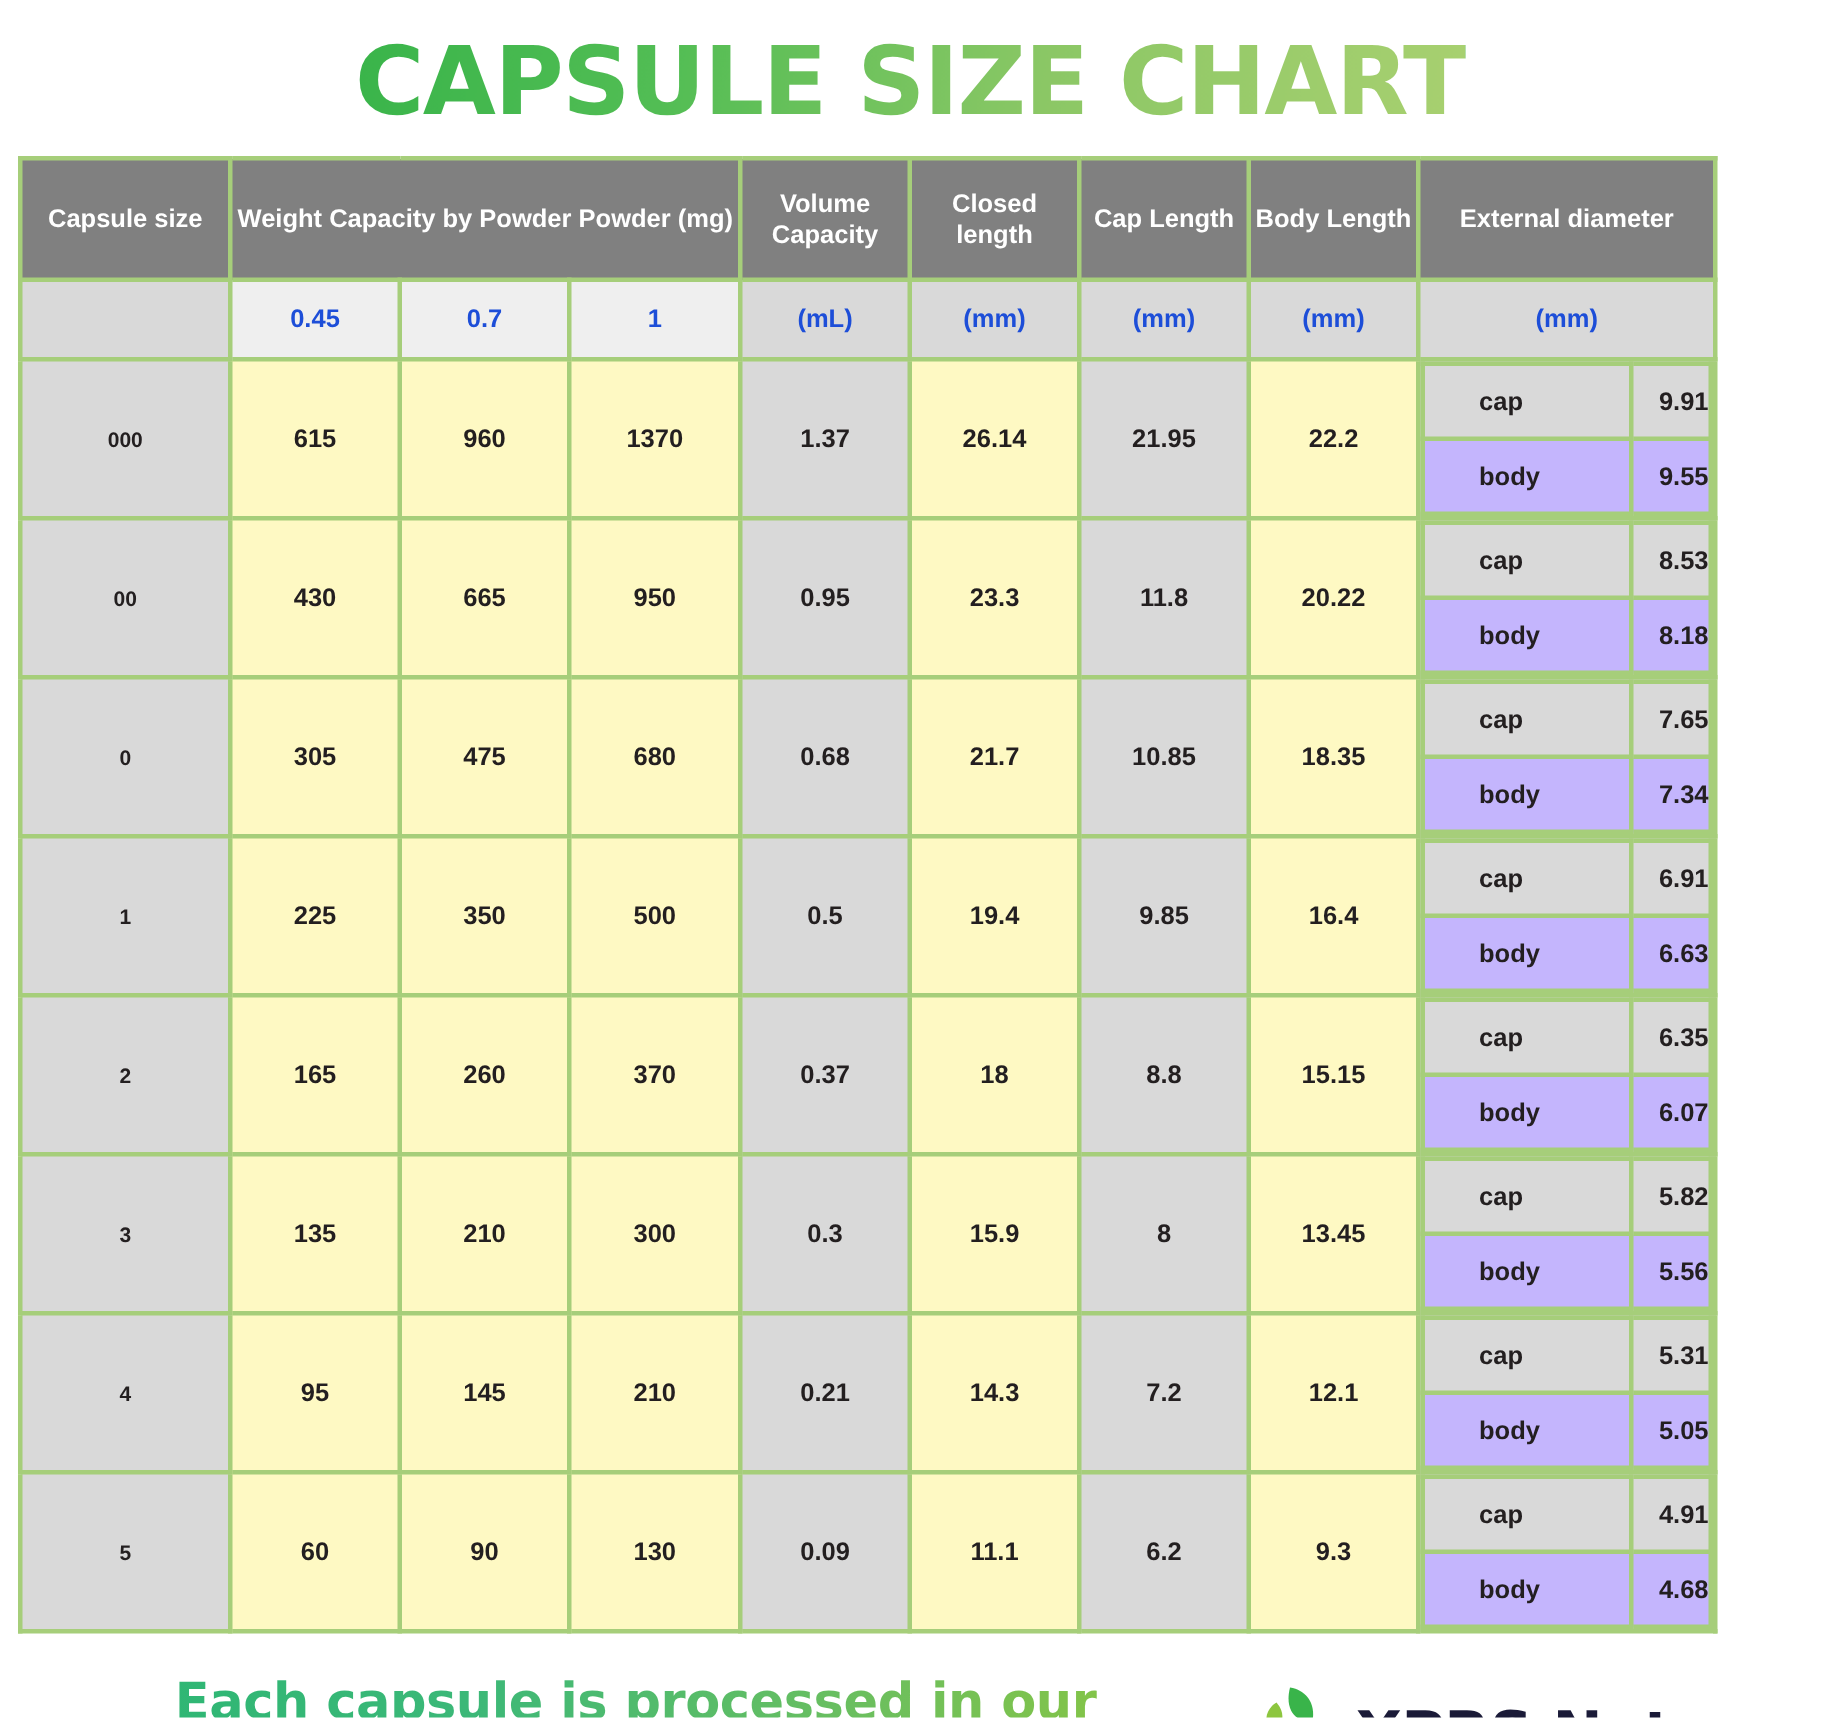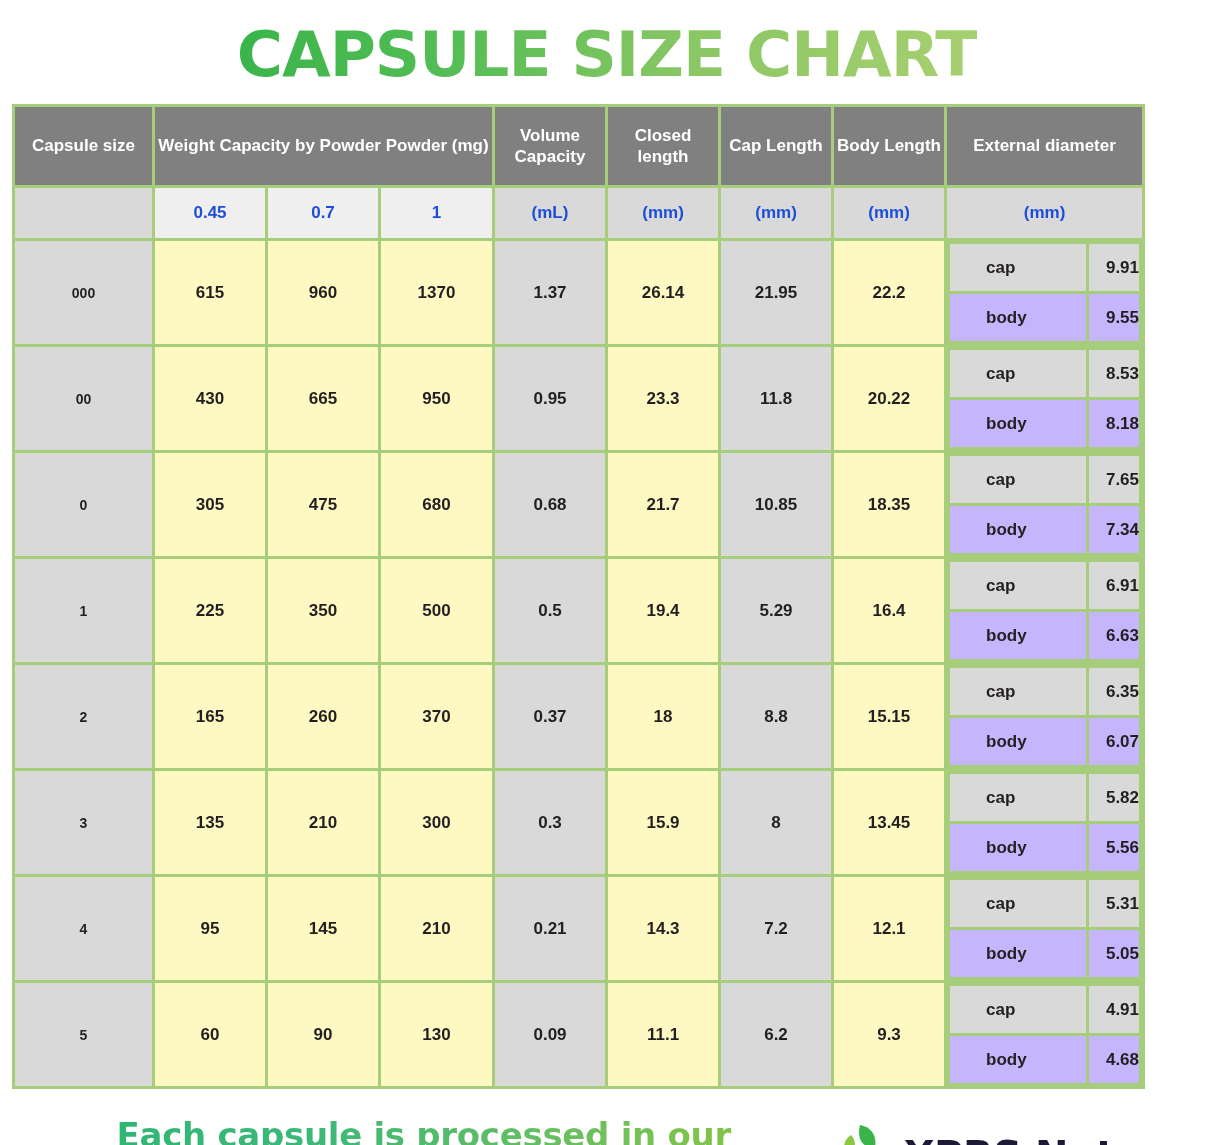--- a/index.html
+++ b/index.html
@@ -284,21 +284,21 @@
           </td>
         </tr>
 
         <tr class="data-row">
           <td class="size-cell">1</td>
           <td class="light">225</td>
           <td class="light">350</td>
           <td class="light">500</td>
           <td class="mid">0.5</td>
           <td class="light">19.4</td>
-          <td class="mid">5.29</td>
+          <td class="mid">9.85</td>
           <td class="light">16.4</td>
           <td class="ext-cell">
             <table class="ext-table">
               <tbody>
                   <tr class="r1">
                 <td class="lbl">cap</td>
                 <td class="val">6.91</td>
               </tr>
               <tr class="r2">
                 <td class="lbl">body</td>

